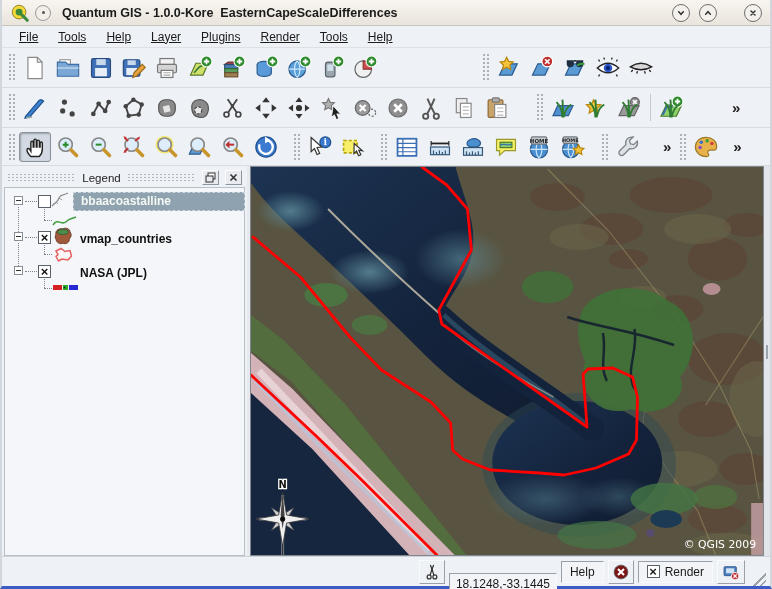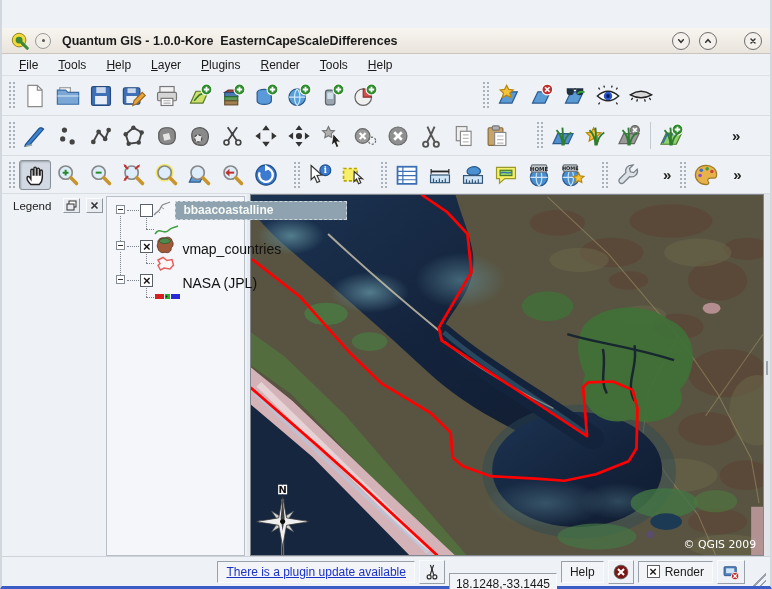--- a/index.html
+++ b/index.html
@@ -3,62 +3,62 @@
 <meta charset="utf-8">
 <style>
   * { box-sizing: border-box; margin: 0; padding: 0; }
   html,body { width:772px; height:589px; overflow:hidden; }
   body { font-family:"Liberation Sans","DejaVu Sans",sans-serif; font-size:12px; color:#1a1a1a; }
   .app { width:772px; height:589px; display:flex; flex-direction:column;
          background:#eef1f5; border-left:2px solid #d2d7dd; border-right:2px solid #d2d7dd;
          border-bottom:3px solid #3b5cc5; }
   
   .titlebar { height:26px; flex:0 0 26px; display:flex; align-items:center; gap:5px; padding:0 8px;
-              background:linear-gradient(#f8f5f0,#e9e4dc); border-bottom:1px solid #c9c4bb;margin-top:28px; }
+              background:linear-gradient(#f8f5f0,#e9e4dc); border-bottom:1px solid #c9c4bb; }
   .titlebar .title { font-weight:bold; font-size:12.5px; margin-left:6px; white-space:pre; }
   .win-menu-btn { width:16px; height:16px; border-radius:50%; border:1px solid #9a9a9a; background:#f2efe9;
                   display:flex; align-items:center; justify-content:center; }
   .win-menu-btn i { width:3px; height:3px; border-radius:50%; background:#555; }
   .tspacer { flex:1; }
   .win-btn { width:18px; height:18px; border-radius:50%; border:1.5px solid #6e6e6e; background:#f4f1ec;
              display:flex; align-items:center; justify-content:center; margin-left:4px; }
   .win-btn.close { margin-left:22px; }
   .win-btn svg { width:12px; height:12px; stroke:#333; stroke-width:2.2; fill:none; stroke-linecap:round; }
   
   .menubar { height:22px; flex:0 0 22px; display:flex; align-items:center; gap:2px; padding:0 8px;
              background:#eef1f5; border-bottom:1px solid #dde1e6; }
-  .menu-item { display:inline-block; padding:2px 9px; }
+  .menu-item { display:inline-block; padding:2px 9px;text-decoration:underline; }
   .menu-item::first-letter { text-decoration:underline; }
   
   .toolbar { display:flex; align-items:center; padding:2px 2px; background:#eef1f5; border-bottom:1px solid #d9dde2; }
   .tb1,.tb2 { height:40px; flex:0 0 40px; }
   .tb3 { height:38px; flex:0 0 38px; }
   .tbtn { width:32px; height:30px; border:1px solid transparent; background:transparent; border-radius:3px;
           display:flex; align-items:center; justify-content:center; margin-right:1px; }
   .tbtn.active { background:#d2d9e2; border:1px solid #8a919a; box-shadow:inset 1px 1px 2px rgba(0,0,0,.25); }
   .tbtn svg { width:26px; height:26px; }
   .tb-handle { width:7px; align-self:stretch; margin:3px 4px;
                background-image:radial-gradient(#a9b1bb 1px, transparent 1.3px); background-size:4px 4px; }
   .tb-sep { width:1px; align-self:stretch; margin:4px 4px; background:#c3c9d0; }
   .tb-overflow { border:none; background:transparent; font-size:15px; font-weight:bold; color:#222; padding:0 4px; }
   
   .main { flex:1; display:flex; min-height:0; background:#e6eaef; }
-  .legend-panel { width:245px; flex:0 0 245px; display:flex; flex-direction:row; background:#eef1f5; padding:2px 2px 0 2px; }
+  .legend-panel { width:245px; flex:0 0 245px; display:flex; flex-direction:column; background:#eef1f5; padding:2px 2px 0 2px; }
   .legend-header { height:19px; flex:0 0 19px; display:flex; align-items:center; gap:6px; padding:0 3px; }
   .lh-dots { flex:1; height:9px; background-image:radial-gradient(#aeb6bf 1px, transparent 1.3px); background-size:4px 3px; }
   .lh-title { font-size:11.5px; color:#222; }
   .lh-btn { width:17px; height:15px; border:1px solid; border-color:#fdfdfd #8f959c #8f959c #fdfdfd; background:#e8ebef;
             display:flex; align-items:center; justify-content:center; }
   .lh-btn svg { width:11px; height:11px; }
   .legend-tree { flex:1; position:relative; background:#f4f6f9; border:1px solid #b9bfc7;padding-left:48px; }
   .t-exp { position:absolute; width:9px; height:9px; background:#fff; border:1px solid #868c93; }
   .t-exp::after { content:""; position:absolute; left:1px; top:3px; width:5px; height:1px; background:#333; }
   .t-cb { position:absolute; width:13px; height:13px; background:#fff; border:1px solid #5a6067;
           font-weight:bold; font-size:13px; line-height:11px; text-align:center; color:#111; }
-  .t-label { position:absolute; font-weight:normal; font-size:14px; white-space:nowrap; }
+  .t-label { position:absolute; font-weight:bold; font-size:12px; white-space:nowrap; }
   .t-hl { position:absolute; left:68px; width:172px; height:19px; background:#8ea2b0; border:1px dashed #cdd6dd;
           color:#f5f8f3; font-weight:bold; font-size:12px; line-height:17px; padding-left:7px; }
   .t-sym { position:absolute; }
   .dot-v { position:absolute; width:1px; border-left:1px dotted #7c838a; }
   .dot-h { position:absolute; height:1px; border-top:1px dotted #7c838a; }
   
   .splitter { width:3px; flex:0 0 3px; background:#e6eaef; }
   .map-wrap { flex:1; display:flex; min-width:0; }
   .map-canvas { flex:1; border:1px solid #82878f; min-width:0; }
   .map-canvas svg { display:block; width:100%; height:100%; }
@@ -883,23 +883,20 @@
         </g>
         <text x="511" y="381" text-anchor="end" font-size="11" fill="#ffffff" font-family="'DejaVu Sans',sans-serif">© QGIS 2009</text>
       </svg>
       </div>
       <div class="right-strip"></div>
     </div>
   </div>
 
   <div class="statusbar">
     <span class="sb-fill"></span>
-    <span class="sb-box">
-        <a class="sb-link" href="#">There is a plugin update available</a>
-      </span>
     <button class="sb-btn">
         <svg>
           <use href="#i-track"></use>
         </svg>
       </button>
     <span class="sb-box" style="width:108px;justify-content:center;margin-top:24px;">18.1248,-33.1445</span>
     <span class="sb-box">Help</span>
     <button class="sb-btn">
         <svg>
           <use href="#i-stop"></use>

